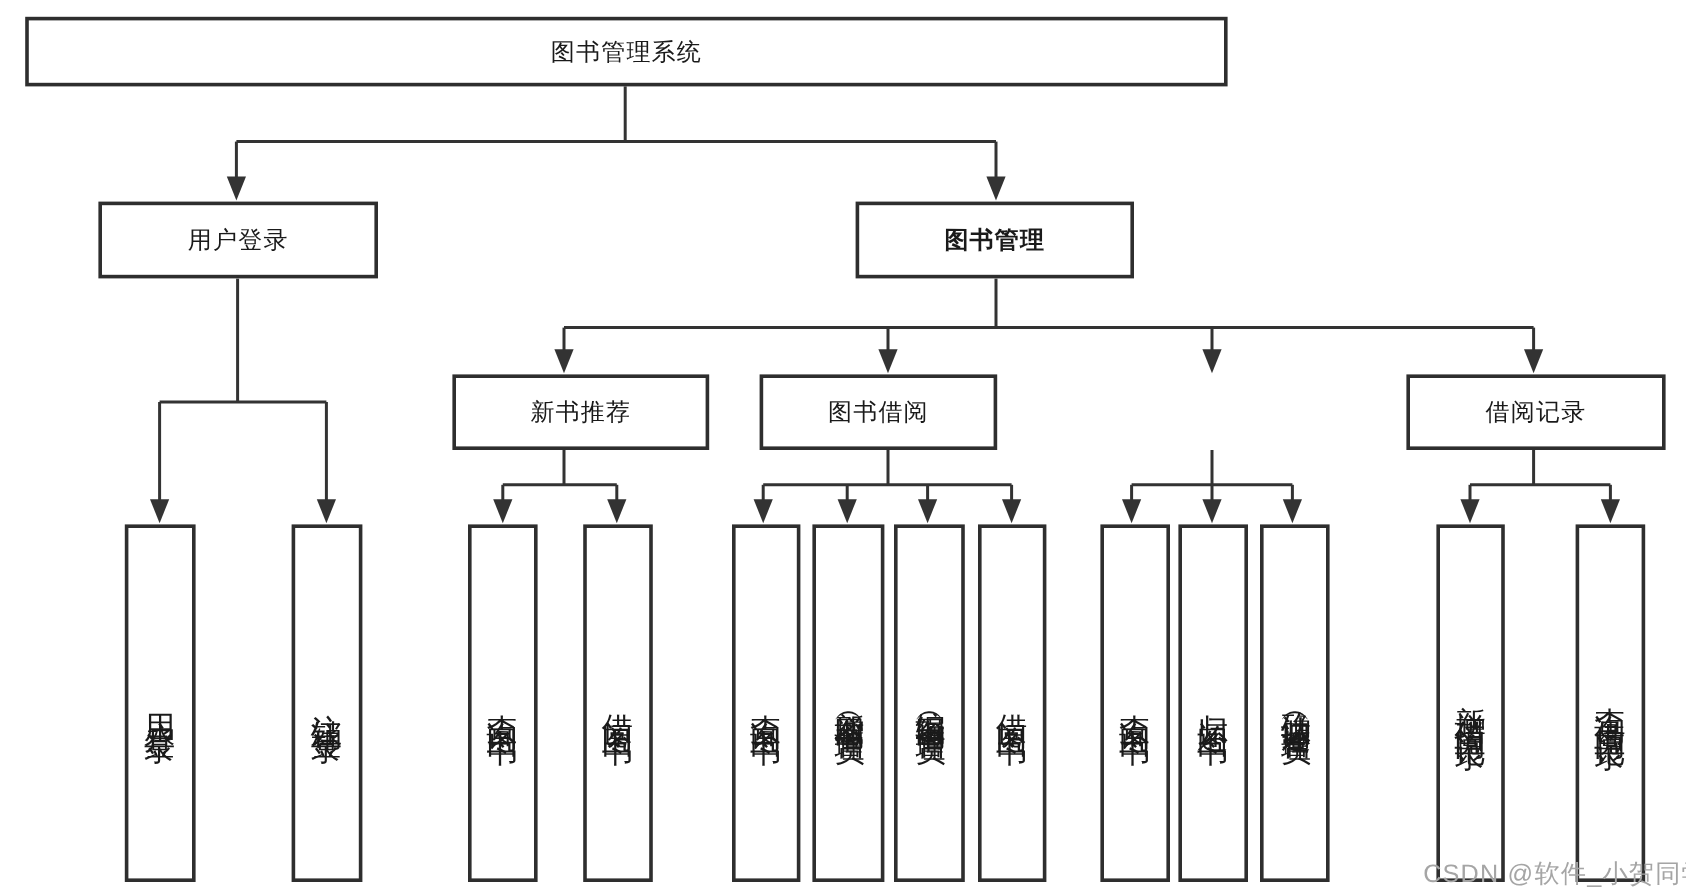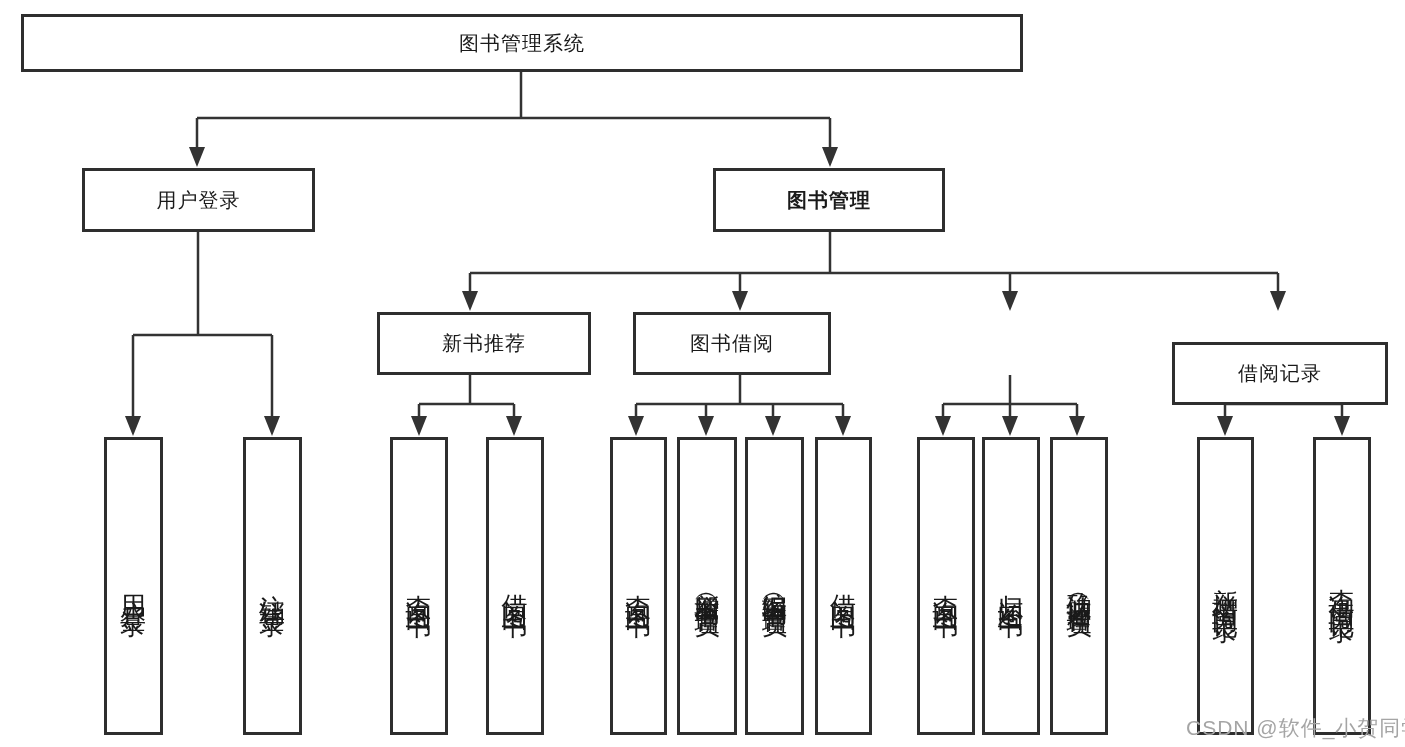--- a/index.html
+++ b/index.html
@@ -140,21 +140,21 @@
   <div class="node hbox" style="left:713px; top:168px; width:232px; height:64px;font-weight:bold;">
     <span class="lbl">图书管理</span>
   </div>
 
   <div class="node hbox" style="left:363px; top:312px; width:214px; height:63px;margin-left:14px;">
     <span class="lbl">新书推荐</span>
   </div>
   <div class="node hbox" style="left:633px; top:312px; width:198px; height:63px;">
     <span class="lbl">图书借阅</span>
   </div>
-  <div class="node hbox" style="left:1172px; top:312px; width:216px; height:63px;margin-top:30px;">
+  <div class="node hbox" style="left:1172px; top:312px; width:216px; height:63px;">
     <span class="lbl">借阅记录</span>
   </div>
 
   <div class="node vbox" style="left:104px; top:437px; width:59px; height:298px;">
     <span class="lbl">用户登录</span>
   </div>
   <div class="node vbox" style="left:243px; top:437px; width:59px; height:298px;">
     <span class="lbl">注销登录</span>
   </div>
 

